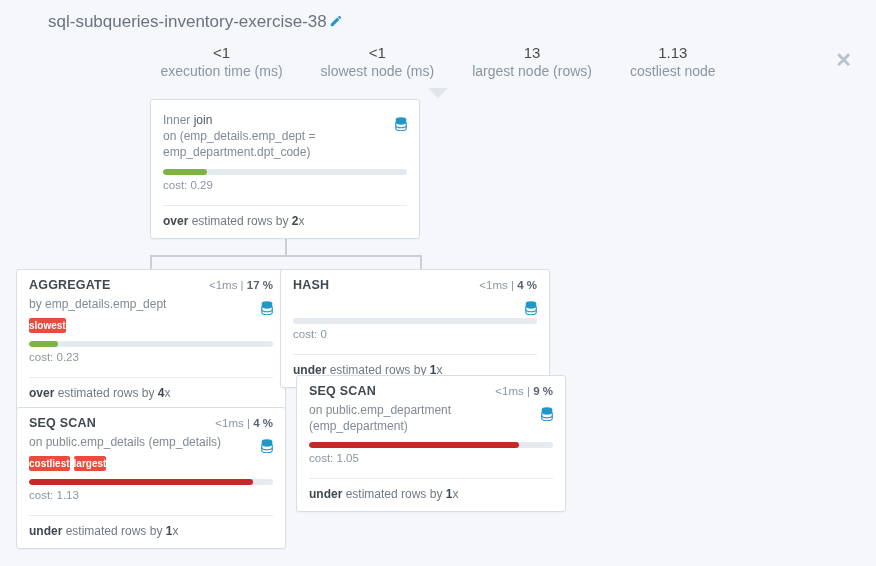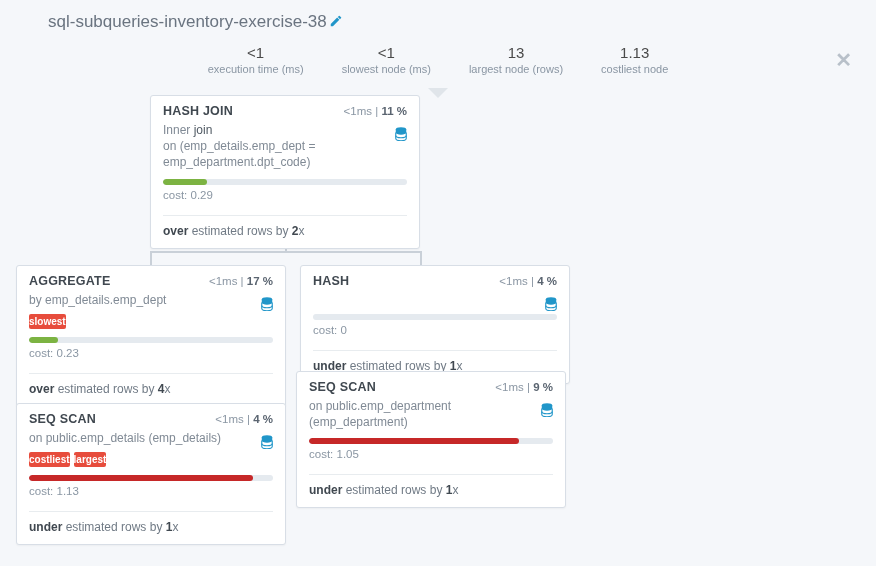--- a/index.html
+++ b/index.html
@@ -27,21 +27,21 @@
   .edit-icon { color: #2196c9; cursor: pointer; }
   .stats-bar {
     display: flex;
     justify-content: center;
     gap: 38px;
     padding: 6px 0 10px;
     position: relative;
   }
   .stat { text-align: center; }
   .stat .value { font-size: 15px; color: #4a4a4a; font-weight: 500; }
-  .stat .label { font-size: 11px; color: #8a96a3; margin-top: 2px; }
+  .stat .label { font-size: 14px; color: #8a96a3; margin-top: 2px; }
   .close-x {
     position: absolute;
     right: 24px;
     top: 10px;
     color: #b8c0c9;
     font-size: 20px;
     font-weight: 700;
     cursor: pointer;
   }
   .arrow-down {
@@ -169,24 +169,20 @@
 <div class="canvas">
 
   <div class="connector" style="left:150px; top:166px; width:270px; height:2px;"></div>
   <div class="connector" style="left:150px; top:166px; width:2px; height:14px;"></div>
   <div class="connector" style="left:420px; top:166px; width:2px; height:14px;"></div>
   <div class="connector" style="left:285px; top:150px; width:2px; height:16px;"></div>
   <div class="connector" style="left:150px; top:304px; width:2px; height:14px;"></div>
   <div class="connector" style="left:420px; top:272px; width:2px; height:14px;"></div>
 
   <div class="node" style="left:150px; top:10px;">
-    <div class="node-header">
-      <span class="op">HASH JOIN</span>
-      <span class="timing"><span>&lt;1ms</span> | <b>11 %</b></span>
-    </div>
     <div class="node-desc">
       <span>Inner </span><b>join</b><br>
       <span>on (emp_details.emp_dept = emp_department.dpt_code)</span>
       <span class="db-icon"><svg class="db" viewBox="0 0 16 18" fill="currentColor">
             <ellipse cx="8" cy="3" rx="7" ry="3"></ellipse>
             <path d="M1 3v4c0 1.66 3.13 3 7 3s7-1.34 7-3V3"></path>
             <path d="M1 7v4c0 1.66 3.13 3 7 3s7-1.34 7-3V7" fill="none" stroke="currentColor" stroke-width="1.5"></path>
             <path d="M1 11v4c0 1.66 3.13 3 7 3s7-1.34 7-3v-4" fill="none" stroke="currentColor" stroke-width="1.5"></path>
           </svg></span>
     </div>
@@ -239,21 +235,21 @@
       <span class="badge">costliest</span>
       <span class="badge">largest</span>
     </div>
     <div class="bar-track">
         <div class="bar-fill bar-red" style="width: 92%;"></div>
       </div>
     <div class="cost-line">cost: 1.13</div>
     <div class="est-line"><b>under</b><span> estimated rows by </span><b>1</b><span>x</span></div>
   </div>
 
-  <div class="node" style="left:300px; top:180px;">
+  <div class="node" style="left:280px; top:180px;">
     <div class="node-header">
       <span class="op">HASH</span>
       <span class="timing"><span>&lt;1ms</span> | <b>4 %</b></span>
     </div>
     <div class="node-desc" style="min-height:14px;">
       <span class="db-icon"><svg class="db" viewBox="0 0 16 18" fill="currentColor">
             <ellipse cx="8" cy="3" rx="7" ry="3"></ellipse>
             <path d="M1 3v4c0 1.66 3.13 3 7 3s7-1.34 7-3V3"></path>
             <path d="M1 7v4c0 1.66 3.13 3 7 3s7-1.34 7-3V7" fill="none" stroke="currentColor" stroke-width="1.5"></path>
             <path d="M1 11v4c0 1.66 3.13 3 7 3s7-1.34 7-3v-4" fill="none" stroke="currentColor" stroke-width="1.5"></path>

